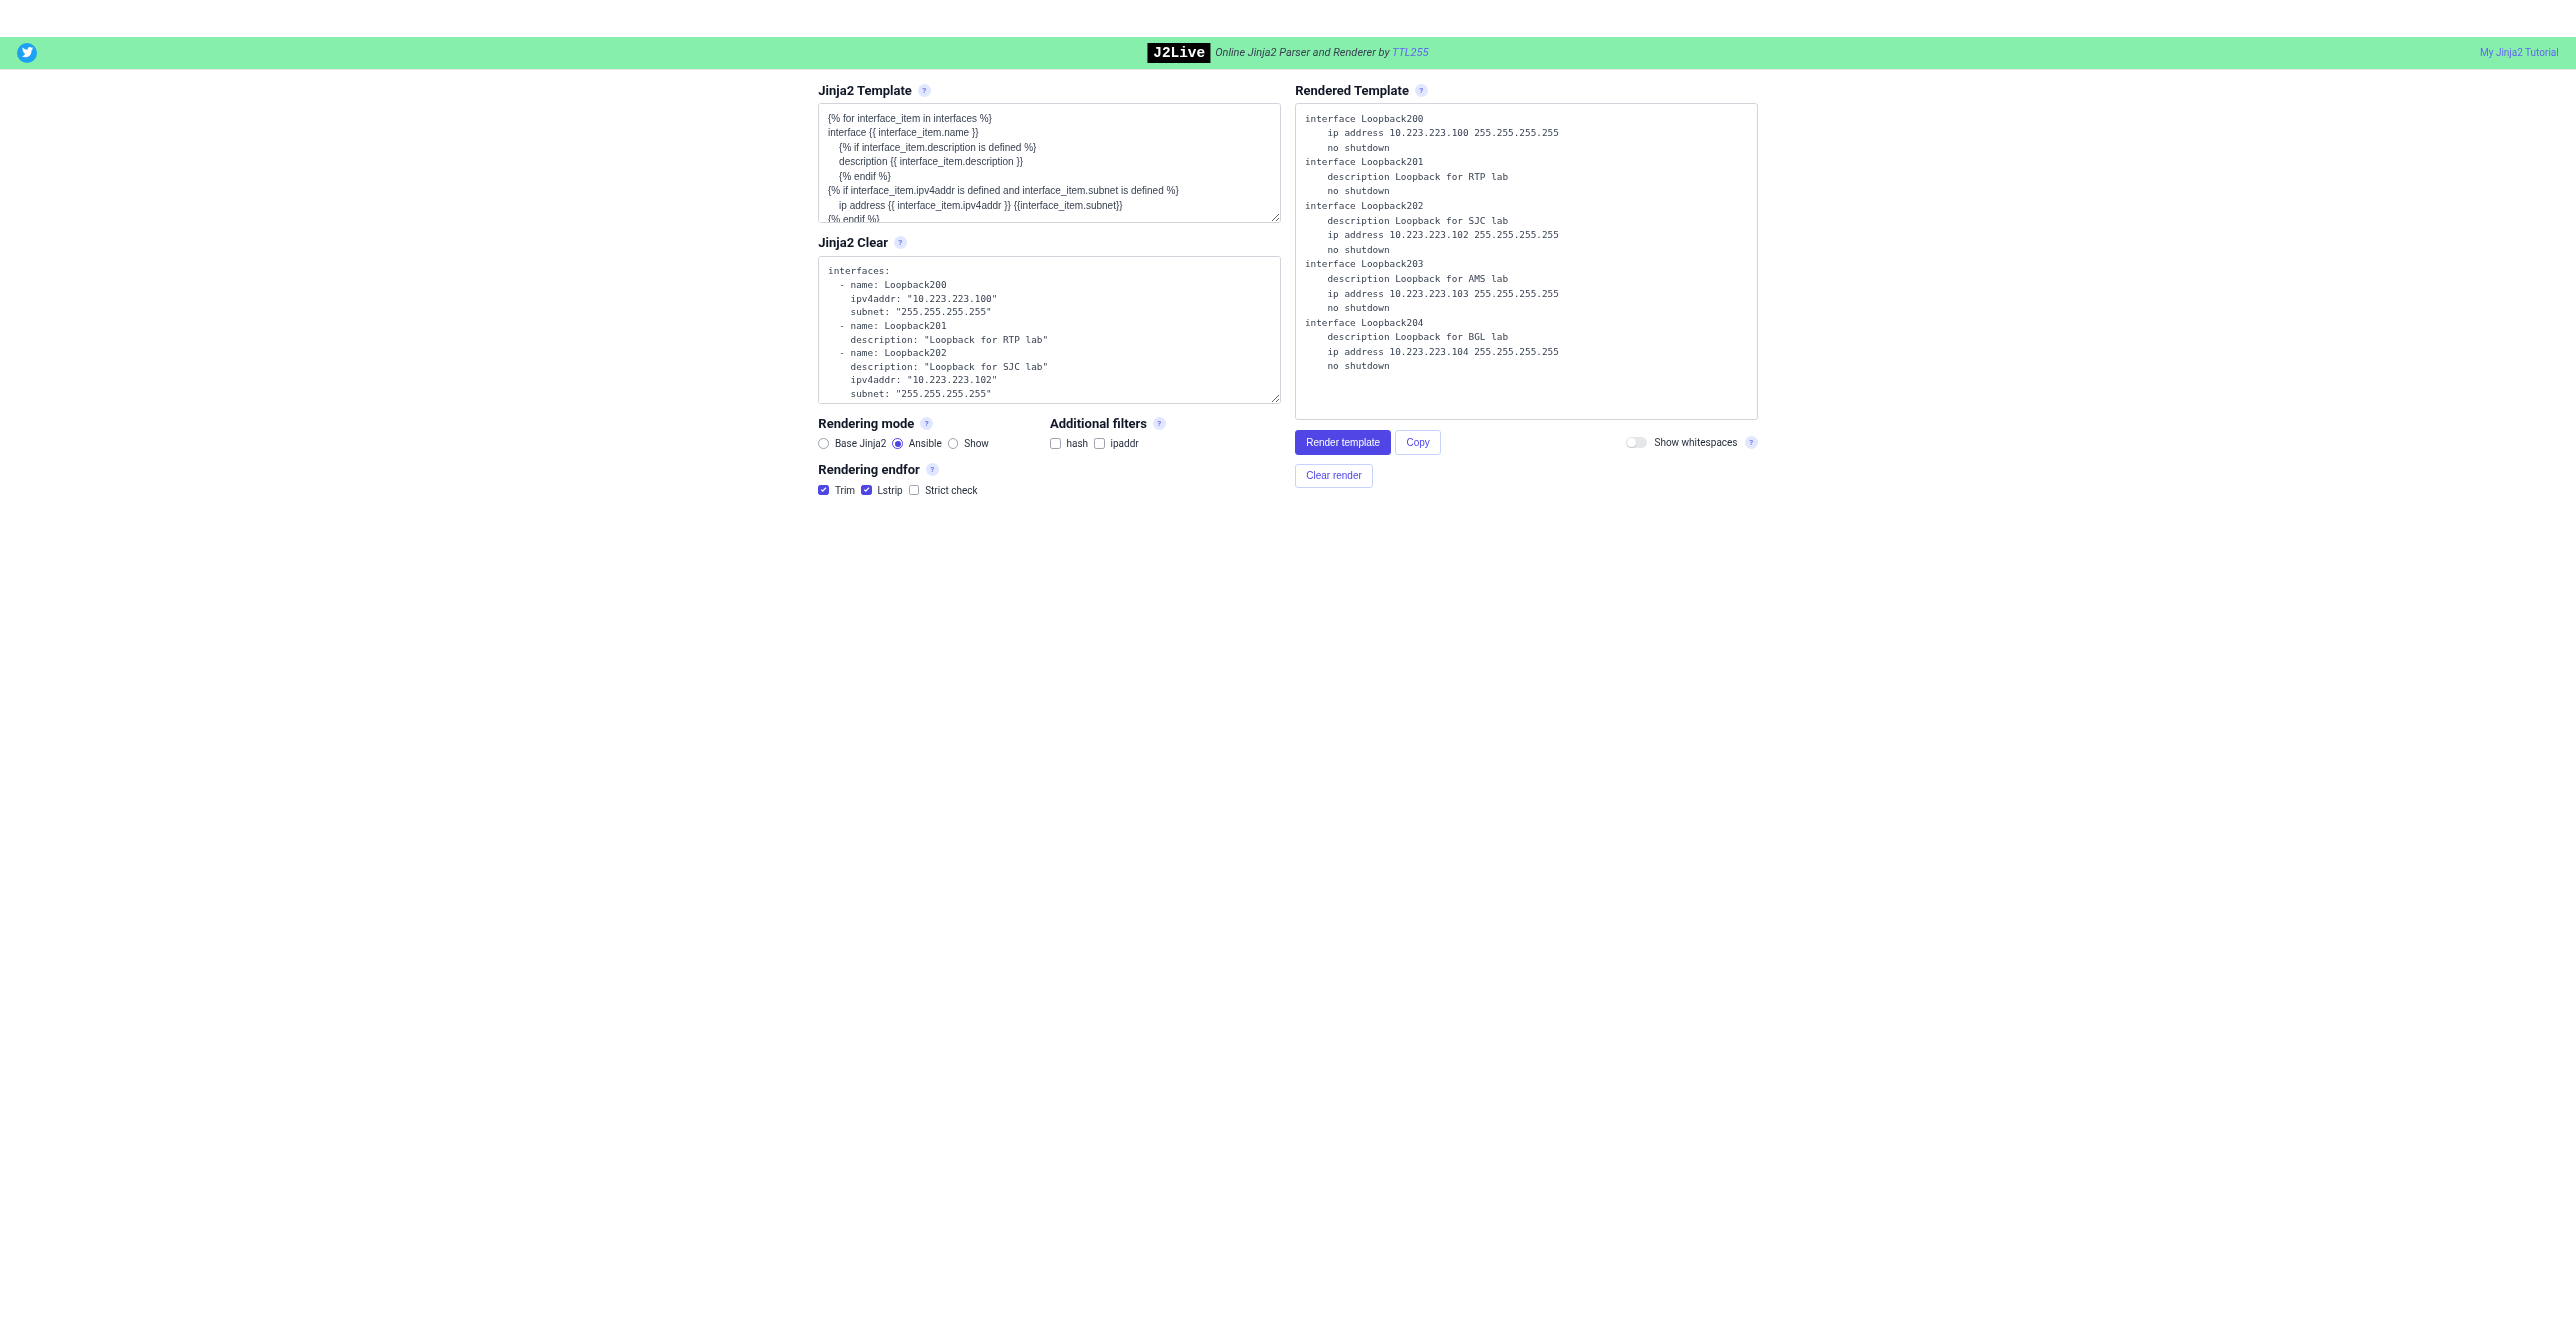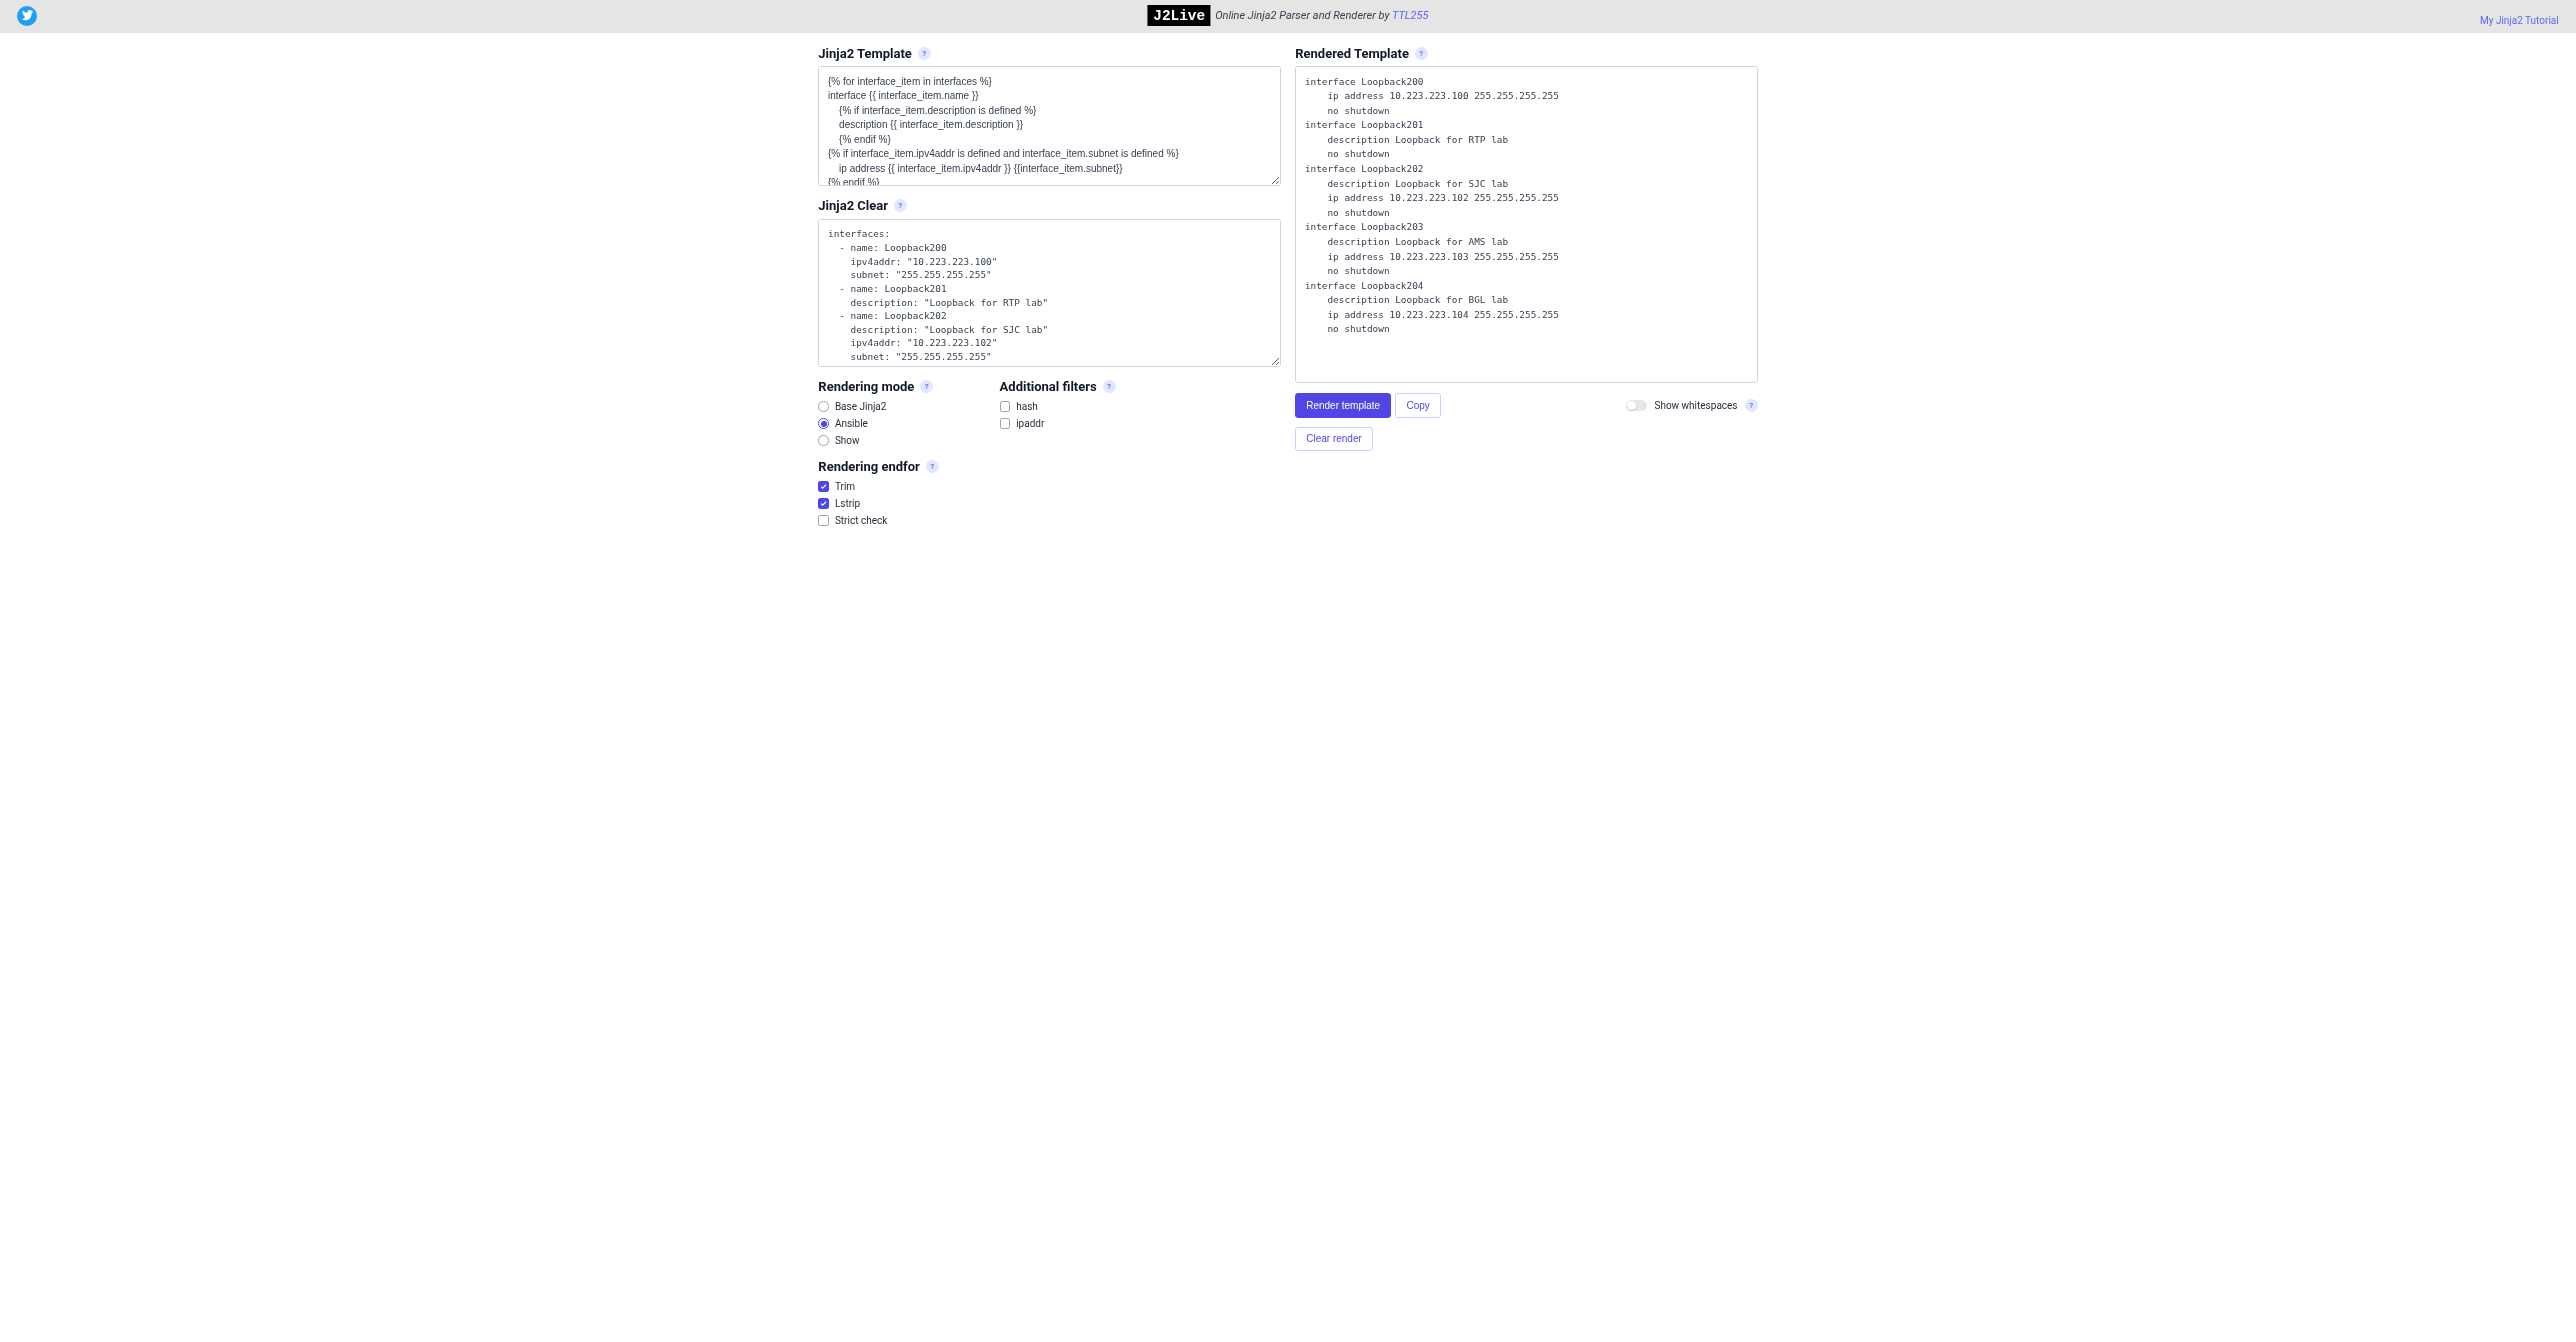--- a/index.html
+++ b/index.html
@@ -1,18 +1,18 @@
 <!DOCTYPE html>
 <html style="font-size:11.5px"><head>
 <meta charset="utf-8">
 <style>
 * { box-sizing: border-box; margin: 0; padding: 0; }
 body { font-family: -apple-system, BlinkMacSystemFont, "Segoe UI", Roboto, sans-serif; background: #fff; color: #1f2937; font-size: 10px; }
 
-.topbar { background: #e5e5e5; border-bottom: 0.7px solid #e5e7eb; padding: 5.8px 17.3px; display: flex; align-items: flex-end; justify-content: space-between; }
+.topbar { background: #86efac; border-bottom: 0.7px solid #e5e7eb; padding: 5.8px 17.3px; display: flex; align-items: center; justify-content: space-between; margin-top: 37px; }
 .topbar-left { display: flex; align-items: center; }
 .twitter-icon { width: 20px; height: 20px; background: #1DA1F2; border-radius: 50%; display: flex; align-items: center; justify-content: center; }
 .topbar-center { position: absolute; left: 50%; transform: translateX(-50%); display: flex; align-items: center; gap: 4.3px; flex-wrap: nowrap; white-space: nowrap; }
 .logo-box { background: #000; color: #fff; font-family: "Courier New", monospace; font-weight: bold; font-size: 14.4px; padding: 2.2px 5.8px; }
 .tagline { color: #374151; font-size: 11px; font-style: italic; }
 .tagline-link { color: #6366f1; text-decoration: none; }
 .topbar-right a { color: #6366f1; text-decoration: none; font-size: 10px; }
 
 .container { max-width: 974px; margin: 0 auto; padding: 13px 17.3px; display: flex; gap: 14.4px; }
 .col { flex: 1; min-width: 0; }
@@ -26,21 +26,21 @@
 textarea.code-area::-webkit-scrollbar-thumb { background: #d1d5db; border-radius: 3.6px; }
 textarea.mono { font-family: "Menlo", "Consolas", monospace; font-size: 9.4px; }
 
 .template-area { height: 120px; }
 .data-area { height: 148px; }
 
 .output-box { border: 0.7px solid #d1d5db; border-radius: 2.9px; padding: 7.2px 8.7px; font-family: "Menlo", "Consolas", monospace; font-size: 9.4px; line-height: 1.55; color: #374151; white-space: pre; height: 317px; overflow: auto; }
 
 .options-row { display: flex; gap: 61px; margin-top: 10px; }
 
-.radio-group, .check-group { display: flex; flex-direction: column; gap: 5.8px; margin-top: 7.2px; }
+.radio-group, .check-group { display: flex; flex-direction: row; gap: 5.8px; margin-top: 7.2px; }
 .radio-item, .check-item { display: flex; align-items: center; gap: 5.8px; cursor: pointer; }
 .radio-circle { width: 10.8px; height: 10.8px; border: 1.1px solid #9ca3af; border-radius: 50%; display: inline-flex; align-items: center; justify-content: center; }
 .radio-circle.checked { border-color: #4f46e5; }
 .radio-circle.checked::after { content: ""; width: 5.8px; height: 5.8px; background: #4f46e5; border-radius: 50%; }
 .check-box { width: 10.8px; height: 10.8px; border: 1.1px solid #9ca3af; border-radius: 2.2px; display: inline-flex; align-items: center; justify-content: center; }
 .check-box.checked { background: #4f46e5; border-color: #4f46e5; }
 .check-box.checked svg { display: block; }
 .check-box svg { display: none; }
 
 .action-row { display: flex; align-items: center; justify-content: space-between; margin-top: 10px; }

